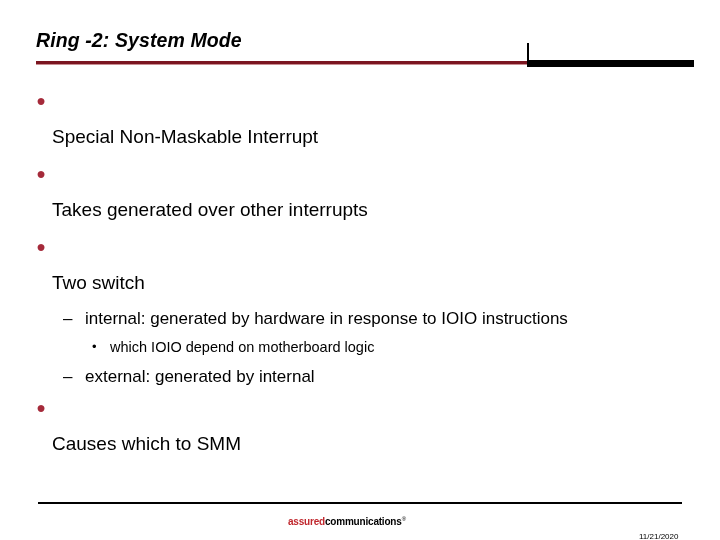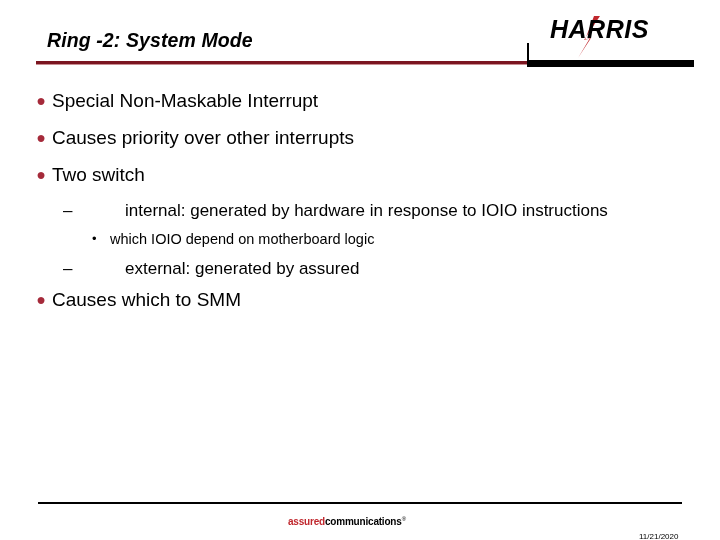--- a/index.html
+++ b/index.html
@@ -29,21 +29,20 @@
     left: 36px;
     top: 6px;
     width: 470px;
     font-size: 19.5px;
     font-weight: bold;
     font-style: italic;
     line-height: 23px;
     letter-spacing: 0.1px;
     color: #000000;
     white-space: pre-line;
-    margin-left: 11px;
   }
   
   #title-rule {
     position: absolute;
     left: 36px;
     top: 61px;
     width: 491px;
     height: 3px;
     background: #7B1520;
   }
@@ -103,38 +102,38 @@
     margin-bottom: 11px;
   }
   .lvl1 .marker {
     color: #A52A3A;
     font-size: 16px;
     line-height: 26px;
     width: 22px;
     flex: 0 0 22px;
     text-align: center;
   }
-  .lvl1 .btext { flex: 1 1 auto; }
+  .lvl1 .btext { flex: 1 1 auto; margin-top: 36px; }
 
   
   .lvl2 {
     font-size: 17px;
     line-height: 23px;
     margin-left: 33px;
     margin-bottom: 7px;
   }
   .lvl2 .marker {
     color: #000000;
     font-size: 17px;
     line-height: 23px;
     width: 22px;
     flex: 0 0 22px;
     text-align: left;
   }
-  .lvl2 .btext { flex: 1 1 auto; max-width: 590px; margin-left: 40px; }
+  .lvl2 .btext { flex: 1 1 auto; max-width: 590px; }
 
   
   .lvl3 {
     font-size: 14.5px;
     line-height: 20px;
     margin-left: 62px;
     margin-bottom: 8px;
   }
   .lvl3 .marker {
     color: #000000;
@@ -207,62 +206,52 @@
 
   <div id="slide-title">
     <div>Ring -2: System Mode</div>
   </div>
 
   <div id="title-rule"></div>
   <div id="title-rule-shadow"></div>
   <div id="header-divider"></div>
   <div id="header-black-bar"></div>
 
-  <div id="harris-logo">
-    <svg width="150" height="44" viewBox="0 0 150 44" xmlns="http://www.w3.org/2000/svg" aria-hidden="true">
-
-      <g>
-        <polygon points="46,2 37,26 43,24 30,44 42,24 36,26 52,2" fill="#C0272D"></polygon>
-      </g>
-
-      <text x="2" y="24" font-family="Liberation Sans, sans-serif" font-size="25" font-weight="bold" font-style="italic" letter-spacing="0.5" fill="#000000">HARRIS</text>
-    </svg>
-  </div>
 </div>
 
 <div id="slide-body">
 
   <div class="bullet-row lvl1">
     <span class="marker">●</span>
     <span class="btext">Special Non-Maskable Interrupt</span>
   </div>
 
   <div class="bullet-row lvl1">
     <span class="marker">●</span>
-    <span class="btext">Causes priority over other interrupts</span>
+    <span class="btext">Takes generated over other interrupts</span>
   </div>
 
   <div class="bullet-row lvl1">
     <span class="marker">●</span>
     <span class="btext">Two switch</span>
   </div>
 
   <div class="bullet-row lvl2 sp-top-1">
     <span class="marker">–</span>
     <span class="btext">internal: generated by hardware in response to IOIO instructions</span>
   </div>
 
   <div class="bullet-row lvl3 sp-top-2">
     <span class="marker">•</span>
     <span class="btext">which IOIO depend on motherboard logic</span>
   </div>
 
   <div class="bullet-row lvl2 sp-top-2">
     <span class="marker">–</span>
-    <span class="btext">external: generated by assured</span>
+    <span class="btext">external: generated by internal</span>
   </div>
 
   <div class="bullet-row lvl1 sp-top-1">
     <span class="marker">●</span>
     <span class="btext">Causes which to SMM</span>
   </div>
 
 </div>
 
 <div id="slide-footer">

